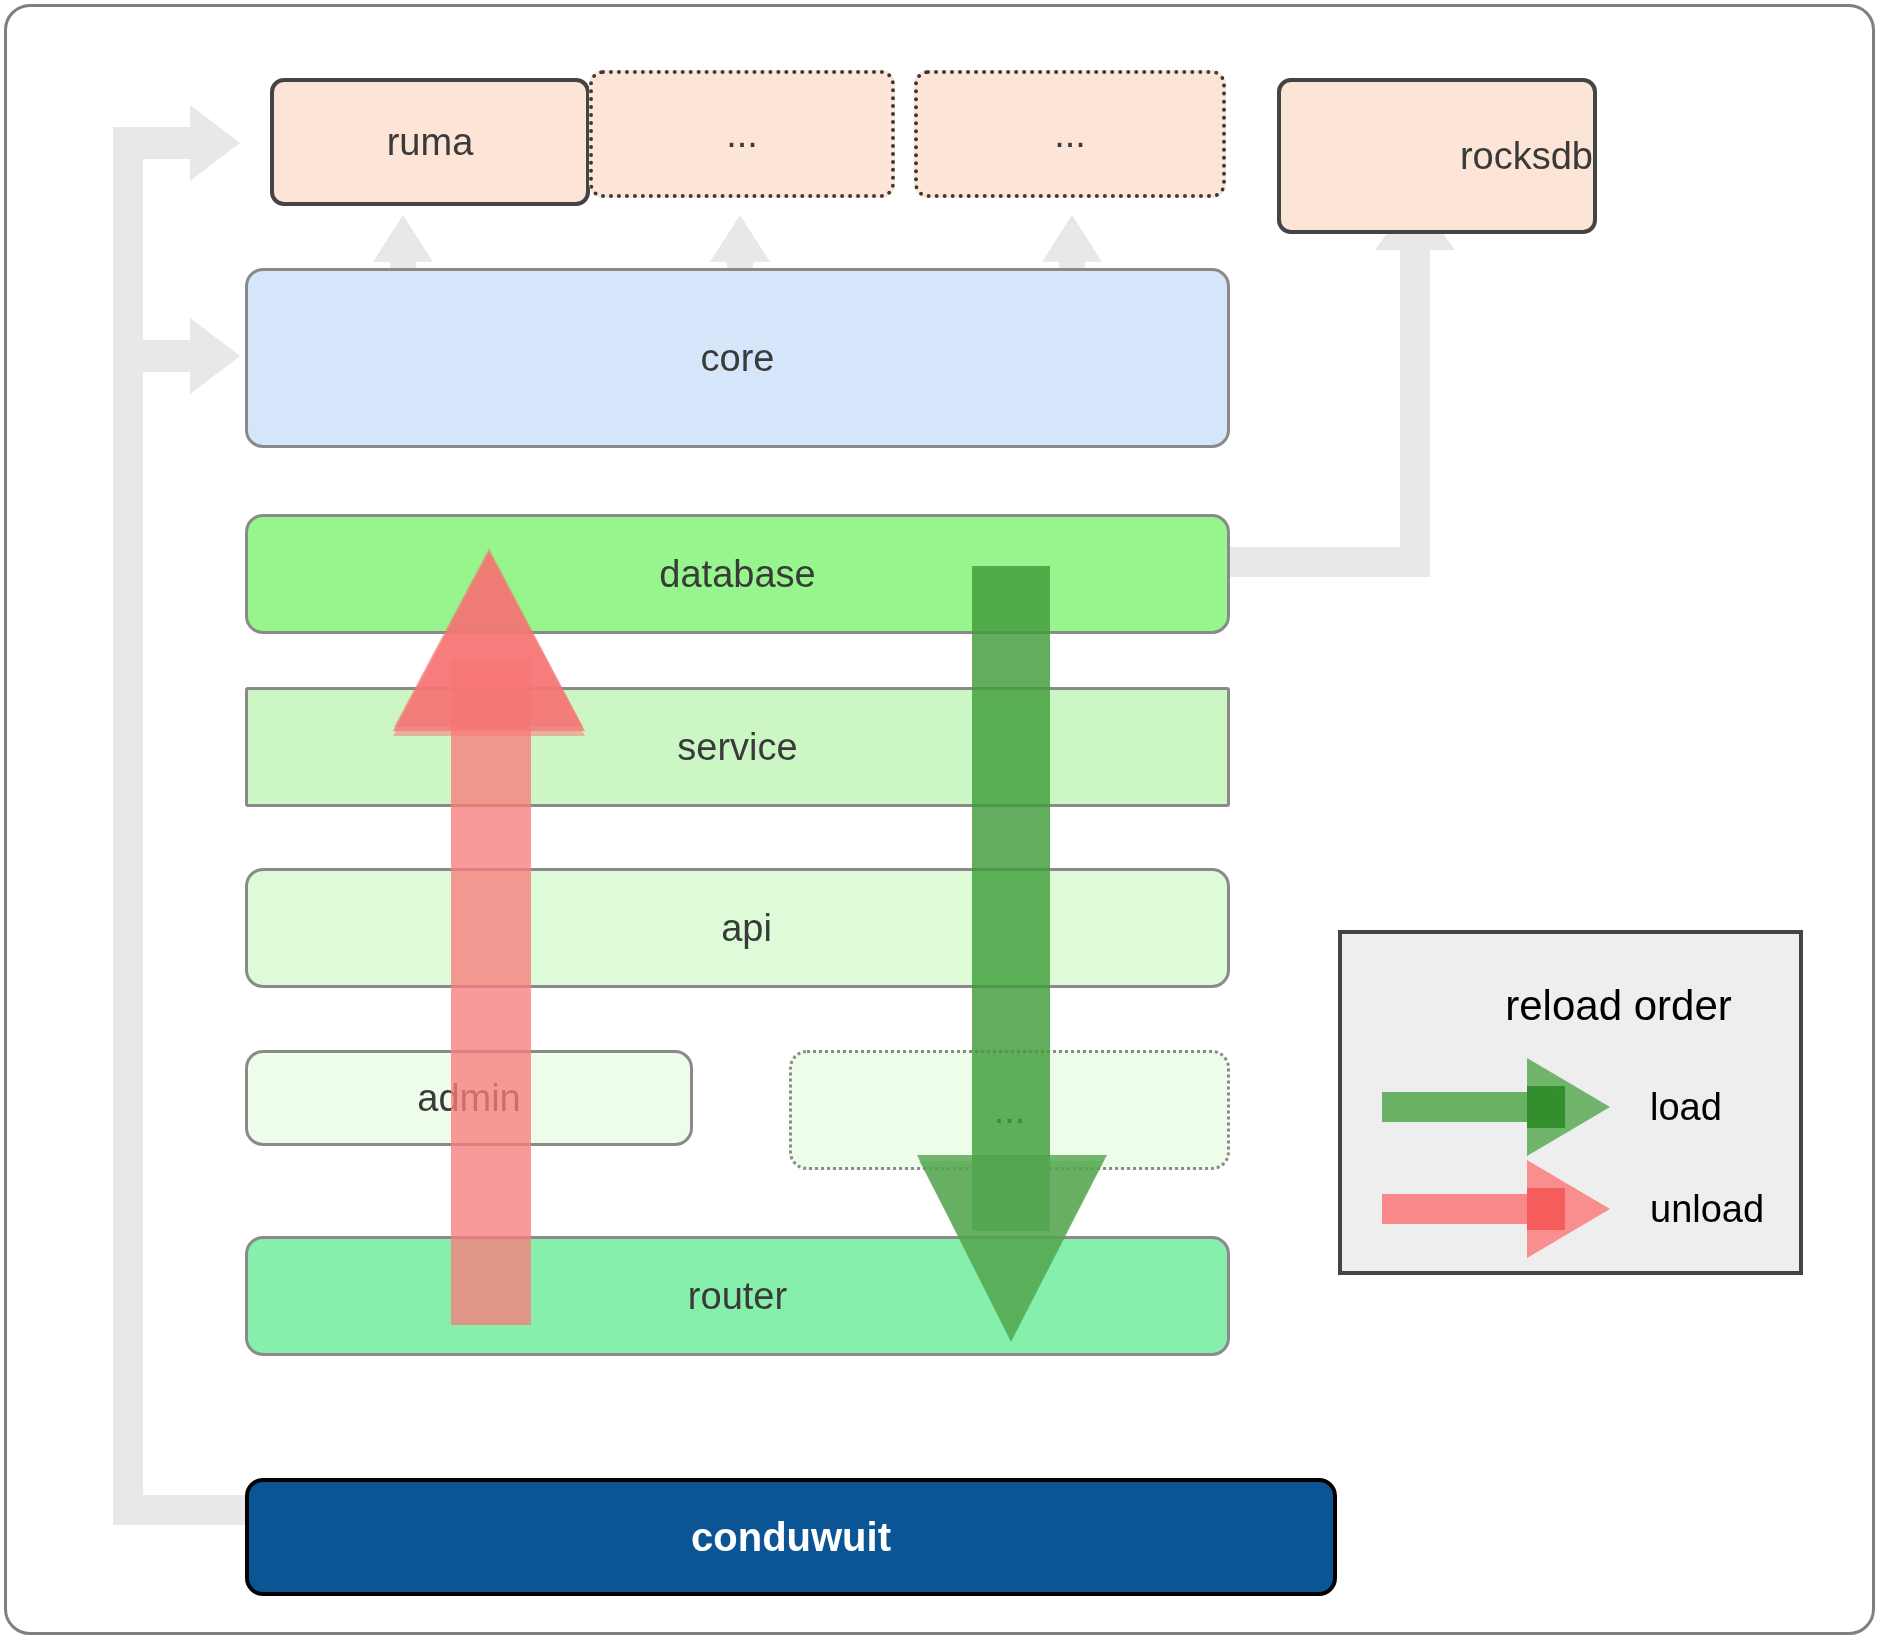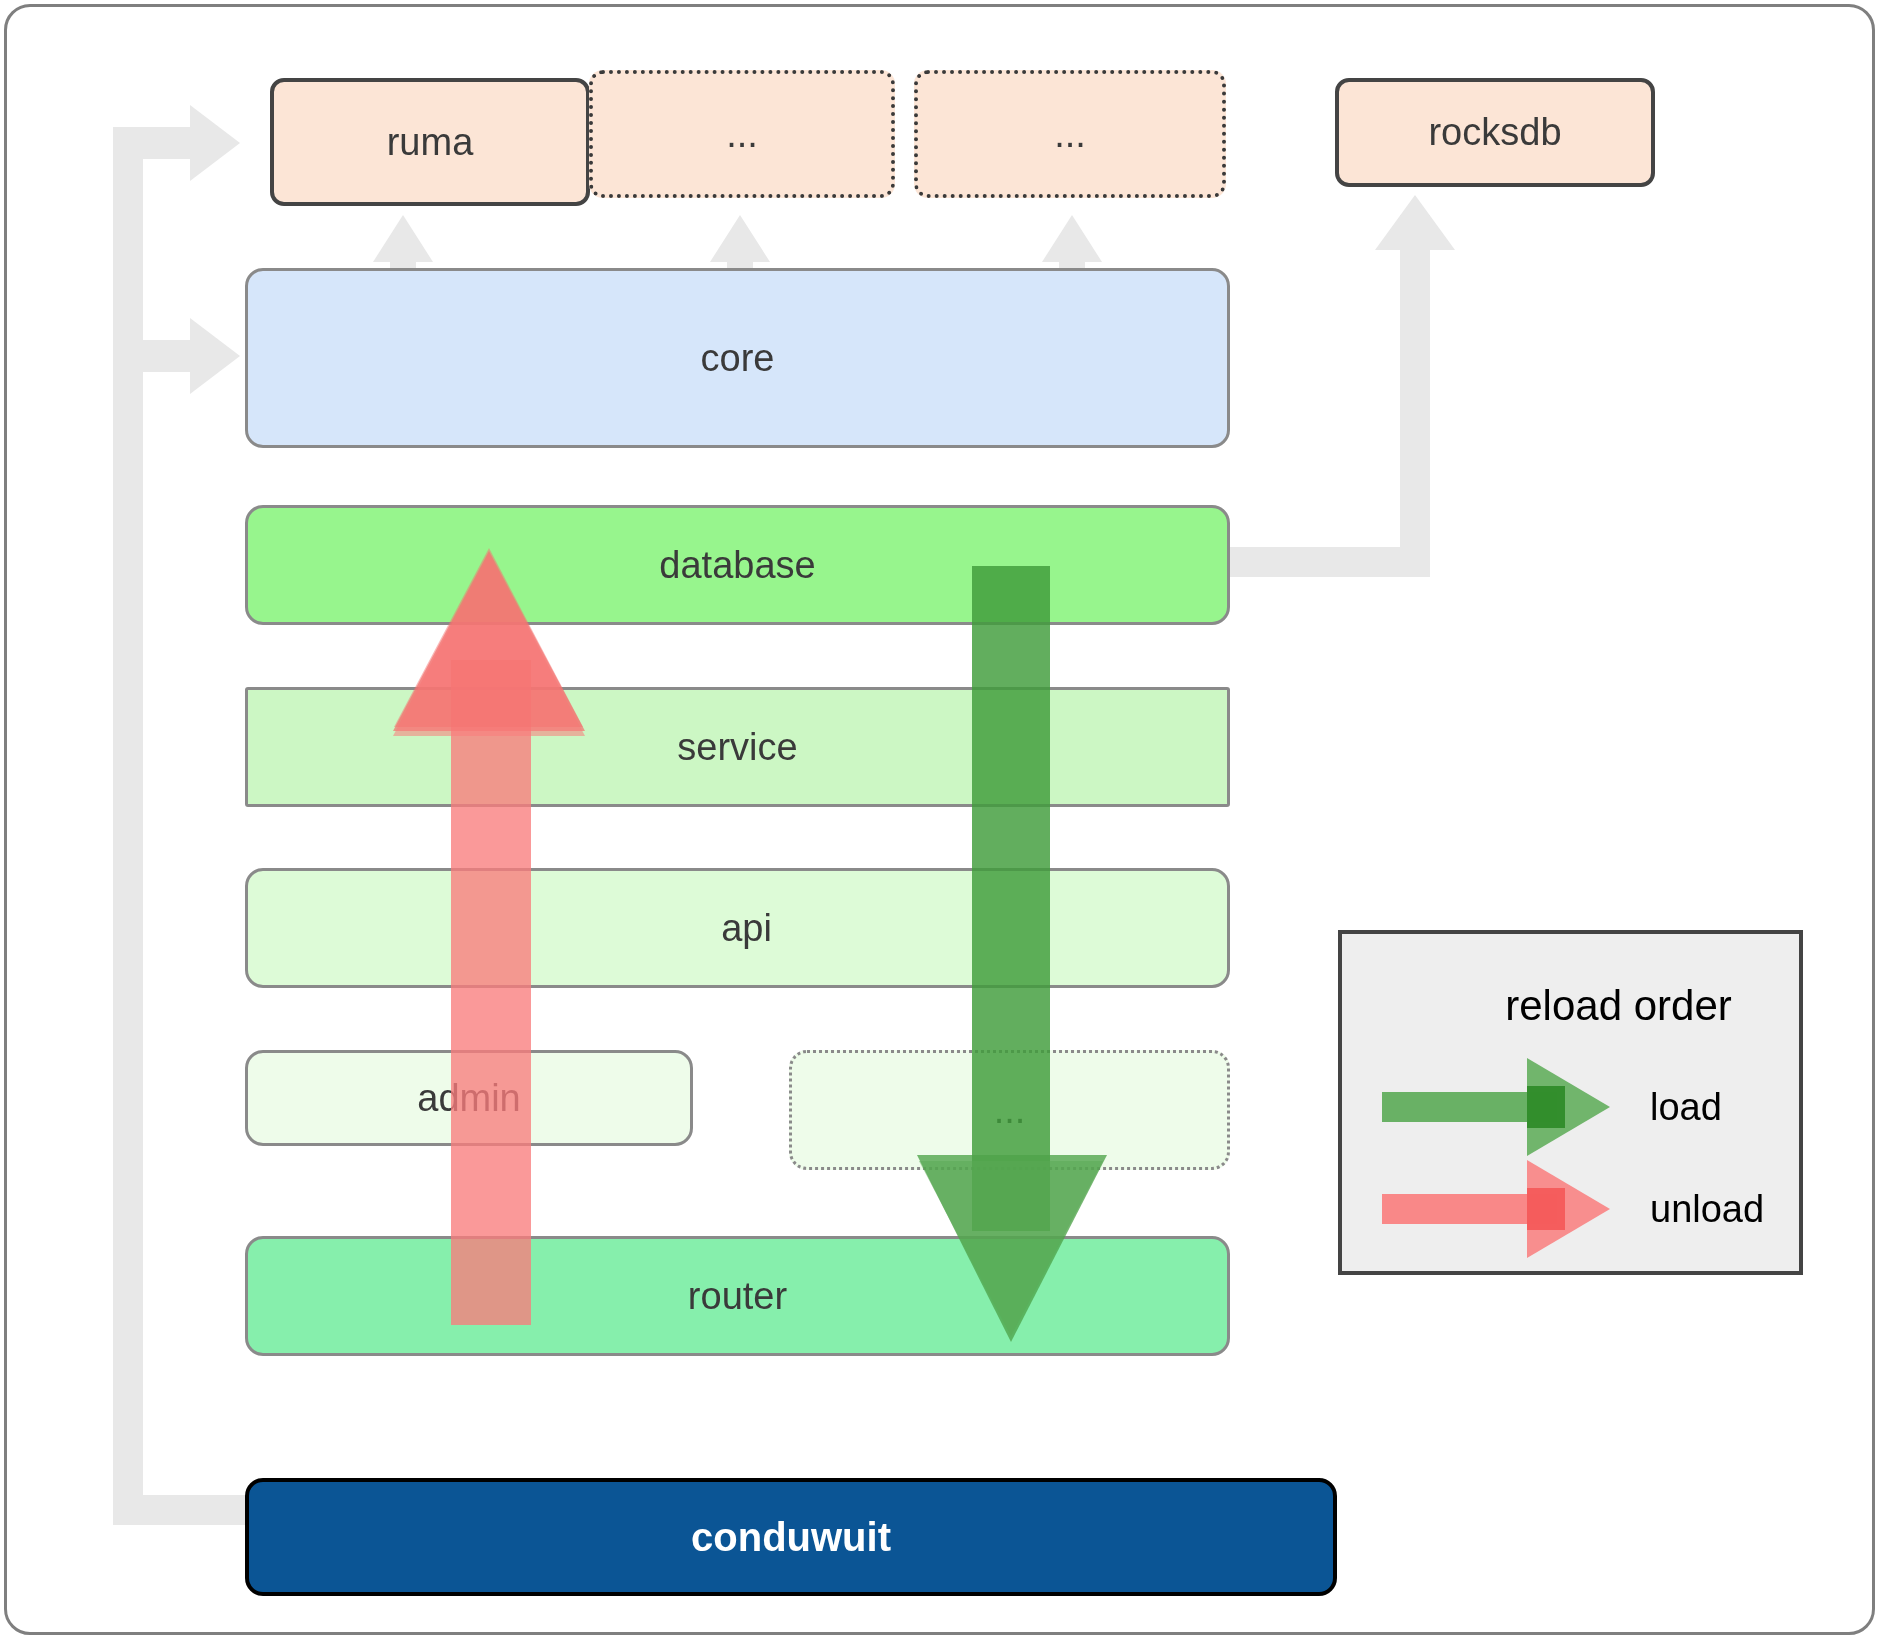--- a/index.html
+++ b/index.html
@@ -50,20 +50,21 @@
   }
   .core-box {
     background: #d6e6fa;
     border: 3px solid #8a8a8a;
     border-radius: 18px;
   }
   .db-box {
     background: #97f58d;
     border: 3px solid #8a8a8a;
     border-radius: 18px;
+    margin-top: 9px;
   }
   .svc-box {
     background: #ccf7c4;
     border: 3px solid #8a8a8a;
     border-radius: 3px;
   }
   .api-box {
     background: #ddfbd7;
     border: 3px solid #8a8a8a;
     border-radius: 18px;
@@ -156,21 +157,21 @@
 
   <div class="node pkg-solid" style="left:245px; top:78px; width:320px; height:128px;">
     <span>ruma</span>
   </div>
   <div class="node pkg-dotted" style="left:589px; top:70px; width:306px; height:128px;">
     <span>...</span>
   </div>
   <div class="node pkg-dotted" style="left:914px; top:70px; width:312px; height:128px;">
     <span>...</span>
   </div>
-  <div class="node pkg-solid" style="left:1310px; top:78px; width:320px; height:109px;">
+  <div class="node pkg-solid" style="left:1252px; top:78px; width:320px; height:156px;justify-content:flex-end;">
     <span>rocksdb</span>
   </div>
 
   <div class="node core-box" style="left:245px; top:268px; width:985px; height:180px;">
     <span>core</span>
   </div>
 
   <div class="node db-box" style="left:245px; top:505px; width:985px; height:120px;">
     <span>database</span>
   </div>

